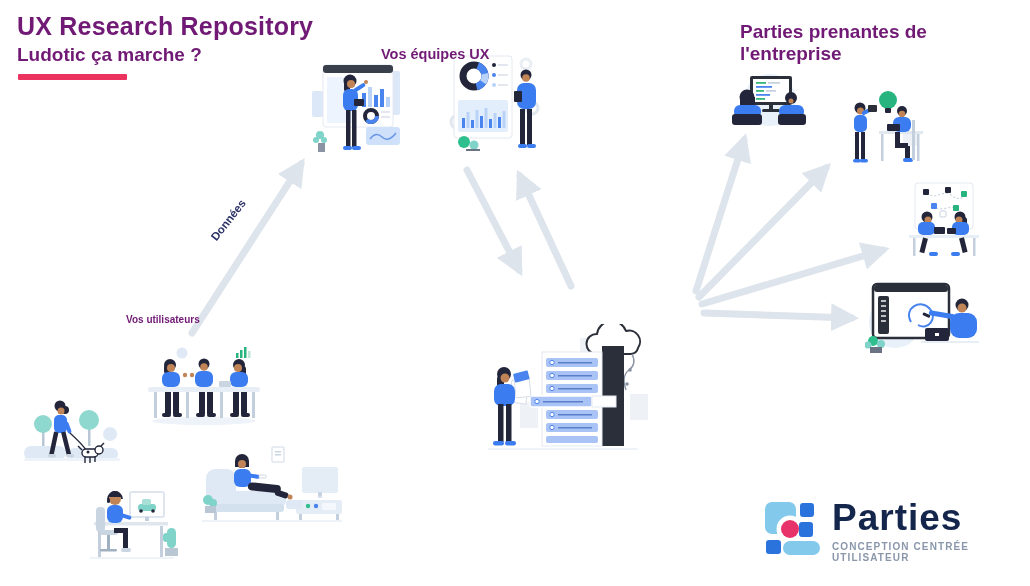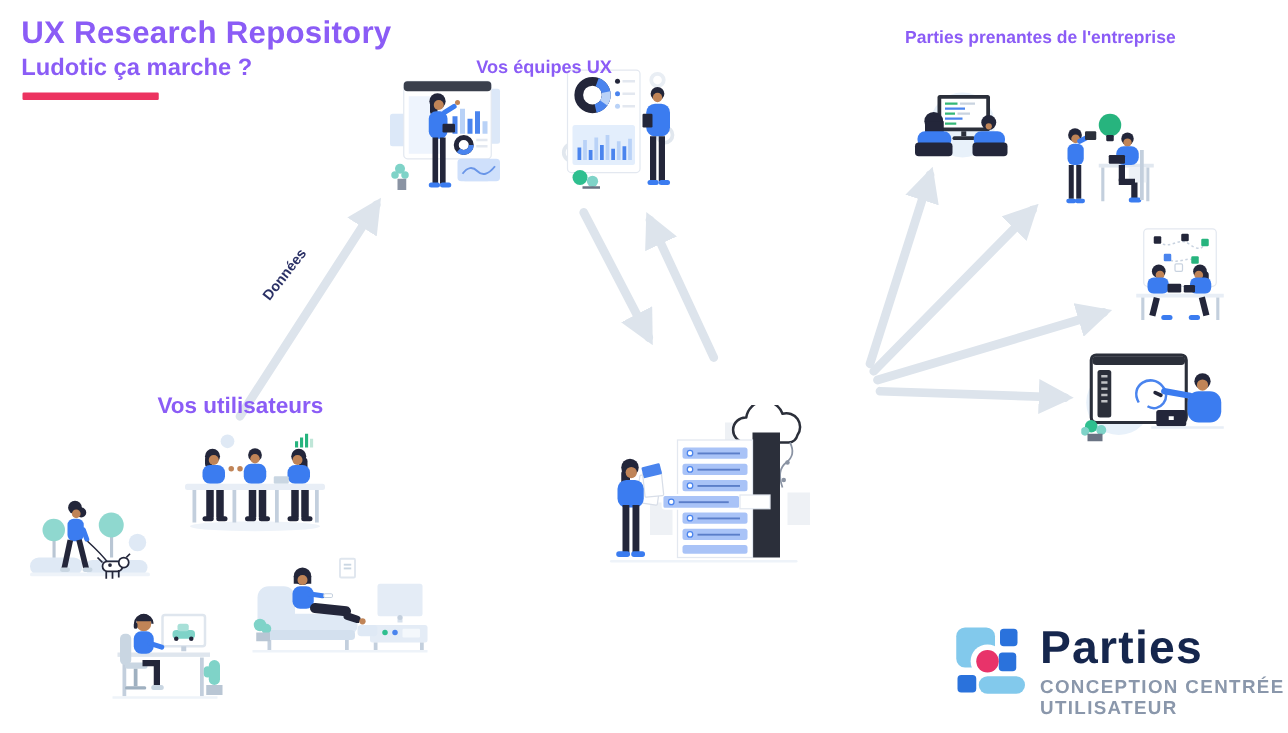--- a/index.html
+++ b/index.html
@@ -3,37 +3,37 @@
 <meta charset="utf-8">
 <style>
   html,body{margin:0;padding:0;background:#fff;}
   .canvas{
     position:relative;width:1030px;height:586px;background:#ffffff;overflow:hidden;
     font-family:"Liberation Sans",sans-serif;
   }
   .layer{position:absolute;left:0;top:0;width:100%;height:100%;}
   .arrows{z-index:1;pointer-events:none;}
   .ill{position:absolute;z-index:2;}
-  .lbl{position:absolute;z-index:3;font-weight:bold;color:#8b5cf6;}
+  .lbl{position:absolute;z-index:3;font-weight:bold;color:#701a75;}
   .title{left:17px;top:12px;font-size:25px;letter-spacing:.2px;}
   .subtitle{left:17px;top:44px;font-size:19px;}
   .accent-bar{position:absolute;left:18px;top:74px;width:109px;height:6px;background:#ec3360;border-radius:1px;z-index:3;}
   .lbl-teams{left:381px;top:22px;font-size:14.5px;margin-top:24px;}
-  .lbl-stake{left:724px;top:21px;font-size:14px;}
-  .lbl-users{left:126px;top:314px;font-size:18px;}
+  .lbl-stake{left:740px;top:21px;font-size:19px;}
+  .lbl-users{left:126px;top:314px;font-size:10px;}
   .lbl-repo{left:459px;top:296px;font-size:14.5px;color:#e8336a;}
   .lbl-donnees{
     left:204px;top:214px;font-size:11.5px;color:#2b3166;
     transform:rotate(-52deg);transform-origin:center;
   }
   .logo{position:absolute;left:762px;top:497px;z-index:3;display:flex;align-items:flex-start;}
   .logo-mark{width:62px;height:62px;flex:0 0 auto;}
   .logo-textcol{margin-left:8px;padding-top:1px;}
   .logo-word{font-size:37px;font-weight:bold;color:#15264d;letter-spacing:1px;line-height:40px;}
-  .logo-tag{font-size:15px;color:#8a97ab;letter-spacing:1.1px;margin-top:3px;font-weight:bold;}
+  .logo-tag{font-size:10px;color:#8a97ab;letter-spacing:1.1px;margin-top:3px;font-weight:bold;}
 </style>
 </head>
 <body>
 
 <div class="canvas">
 
   <svg class="layer arrows" width="1030" height="586" viewBox="0 0 1030 586">
     <defs>
       <marker id="ah" viewBox="0 0 10 10" refX="7.5" refY="5" markerWidth="4" markerHeight="4" orient="auto-start-reverse">
         <path d="M0 0 L10 5 L0 10 z" fill="#dde4ec"></path>

